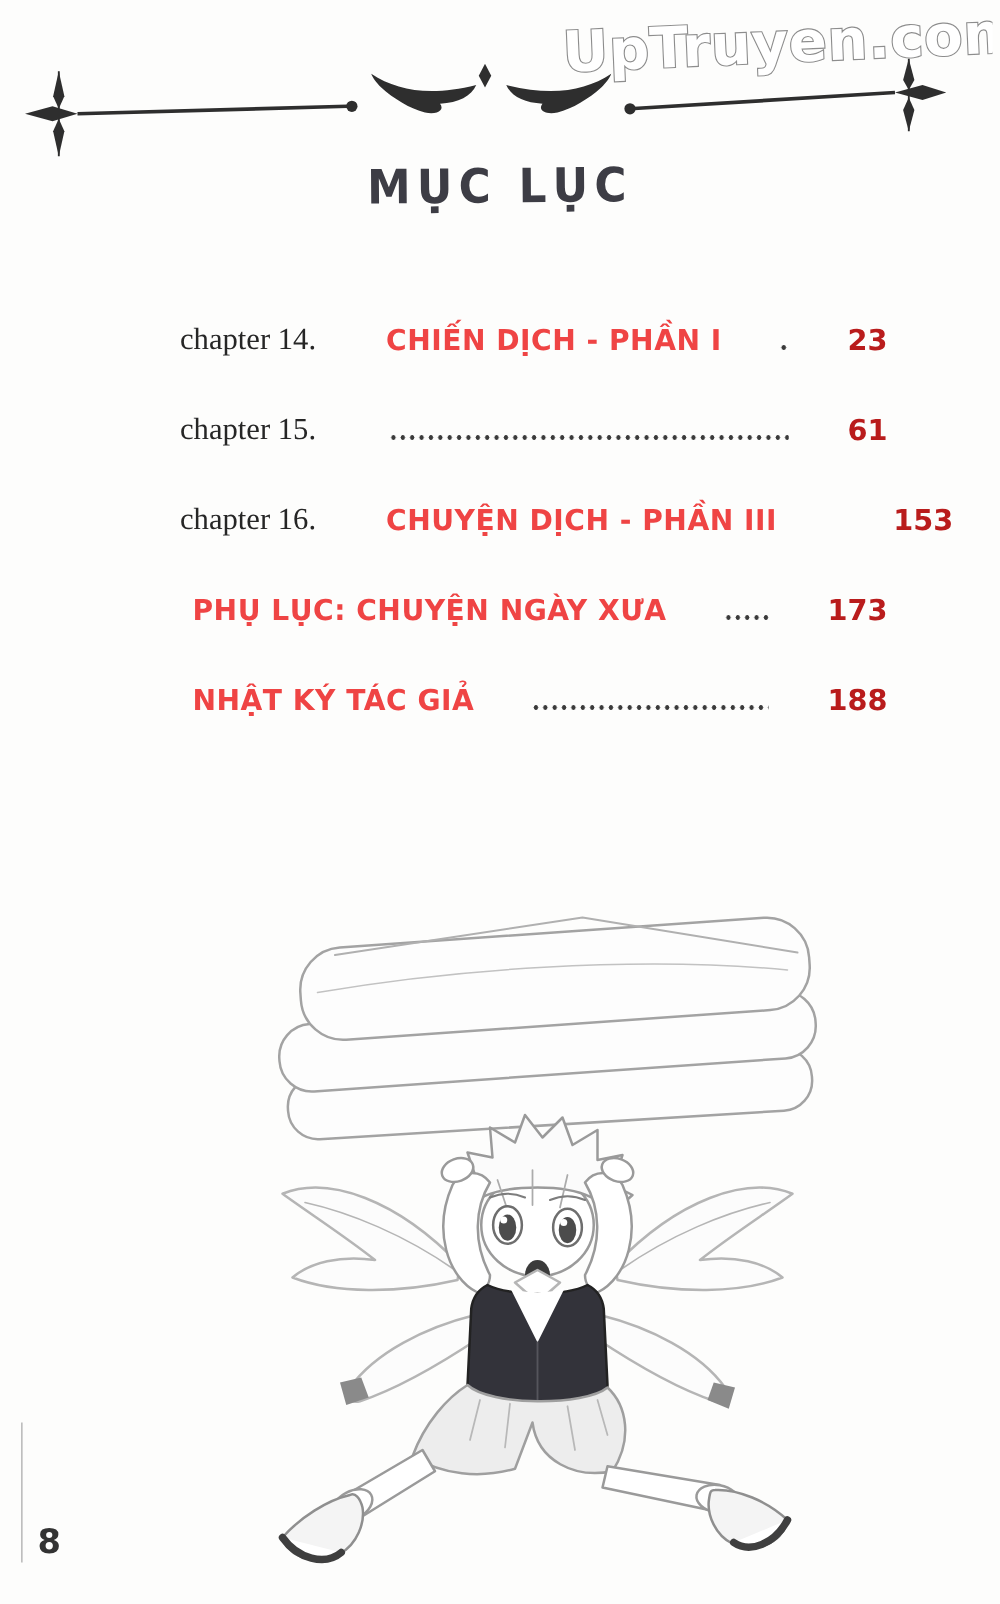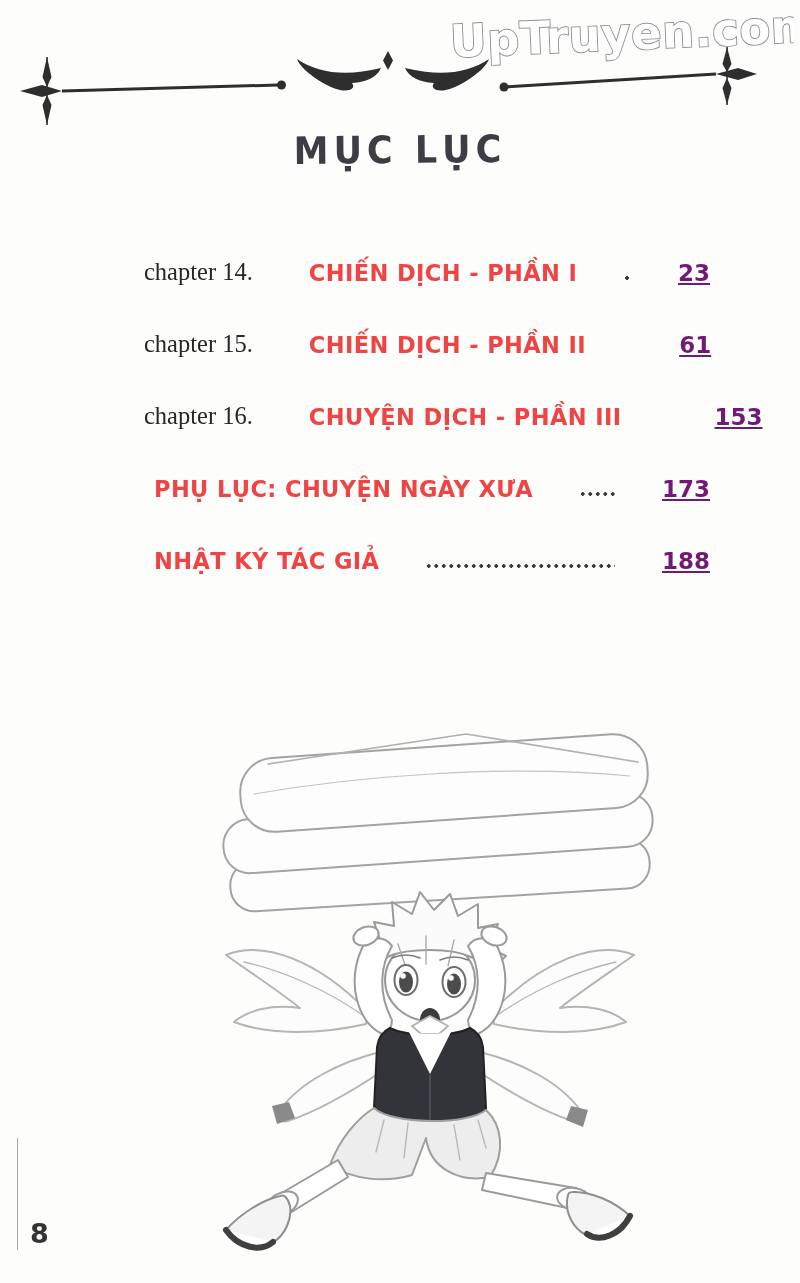--- a/index.html
+++ b/index.html
@@ -37,21 +37,21 @@
   .label{
     font-weight:bold;font-size:22.5px;letter-spacing:0.4px;color:#ef4444;
     flex:0 0 auto;transform:scaleY(1.02);
   }
   .leader{
     flex:1 1 auto;height:10px;margin:0 3px 3px 2px;
     background-image:radial-gradient(circle,#3a3a3a 1.7px,transparent 2px);
     background-size:7.5px 10px;background-repeat:repeat-x;background-position:0 60%;
   }
   .pagenum{
-    font-weight:bold;font-size:23px;color:#701a75;flex:0 0 auto;text-decoration:underline;
+    font-weight:bold;font-size:23px;color:#b91c1c;flex:0 0 auto;
   }
 
   
   .illus{position:absolute;left:168px;top:722px;width:524px;height:545px;}
 
   
   .edge-line{position:absolute;left:17px;top:1138px;width:1px;height:112px;background:#a9a9a9;}
   .pageno{
     position:absolute;left:30px;top:1218px;font-size:27px;font-weight:bold;color:#333;
     font-family:"DejaVu Sans", sans-serif;
@@ -94,21 +94,20 @@
 
   <div class="toc">
     <div class="toc-row">
       <span class="prefix">chapter 14.</span>
       <span class="label">CHIẾN DỊCH - PHẦN I</span>
       <span class="leader"></span>
       <span class="pagenum">23</span>
     </div>
     <div class="toc-row">
       <span class="prefix">chapter 15.</span>
-      <span class="label">CHIẾN DỊCH - PHẦN II</span>
       <span class="leader"></span>
       <span class="pagenum">61</span>
     </div>
     <div class="toc-row">
       <span class="prefix">chapter 16.</span>
       <span class="label">CHUYỆN DỊCH - PHẦN III</span>
       <span class="leader"></span>
       <span class="pagenum">153</span>
     </div>
     <div class="toc-row indent">

